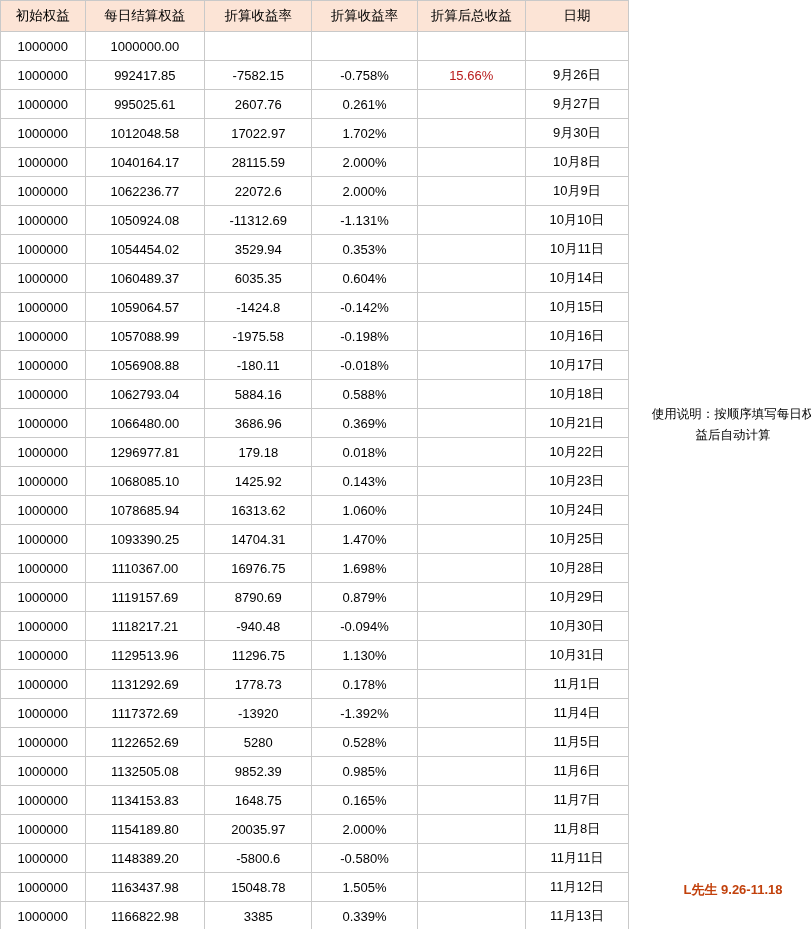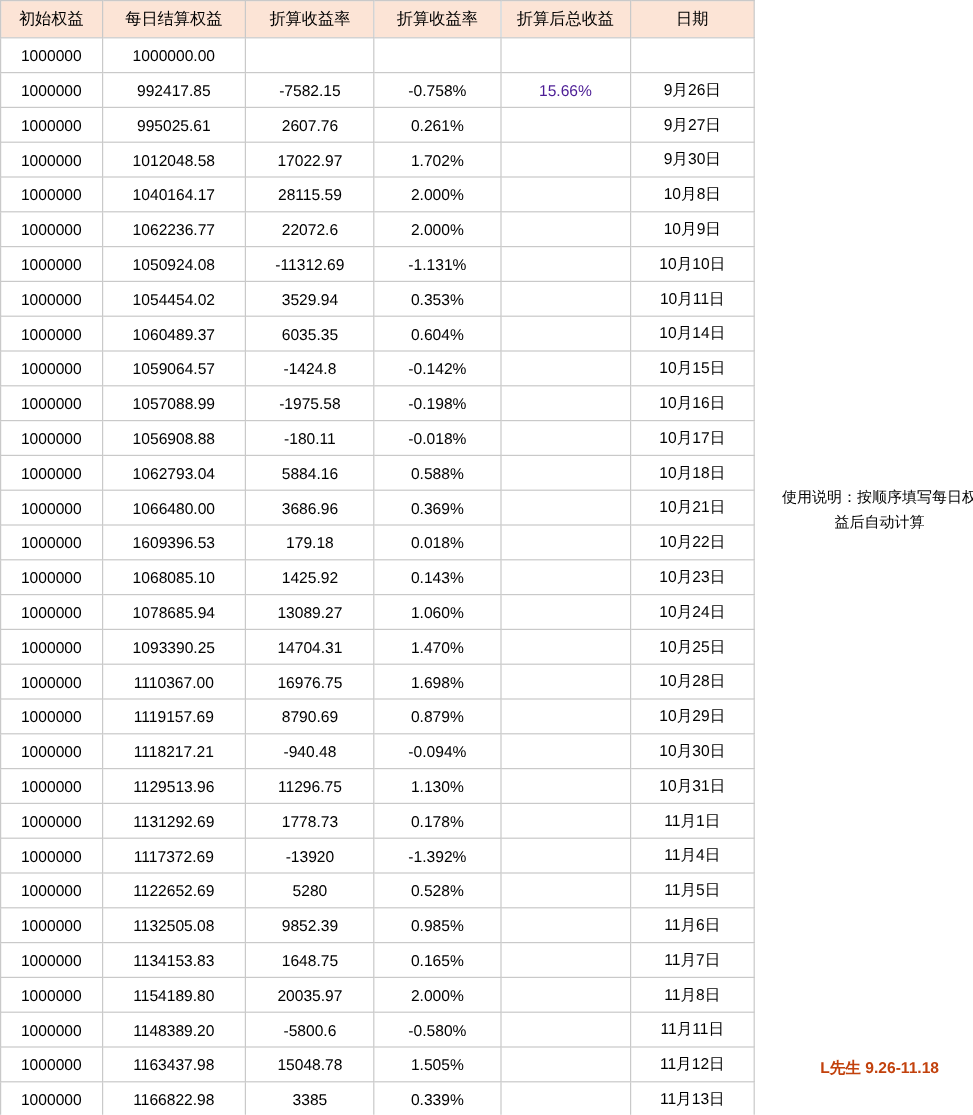--- a/index.html
+++ b/index.html
@@ -42,21 +42,21 @@
     white-space: nowrap;
     overflow: hidden;
   }
   table.grid thead th {
     background: #fce4d6;
     color: #000000;
     height: 30px;
     font-size: 13.5px;
   }
   td.pct-total {
-    color: #4c1d95;
+    color: #b91c1c;
     font-weight: bold;
     font-size: 16px;
   }
   .side {
     position: absolute;
     left: 636px;
     width: 170px;
     text-align: center;
     font-size: 12.5px;
     line-height: 21px;
@@ -206,38 +206,38 @@
         <tr>
           <td>1000000</td>
           <td>1066480.00</td>
           <td>3686.96</td>
           <td>0.369%</td>
           <td></td>
           <td>10月21日</td>
         </tr>
         <tr>
           <td>1000000</td>
-          <td>1609396.53</td>
+          <td>1296977.81</td>
           <td>179.18</td>
           <td>0.018%</td>
           <td></td>
           <td>10月22日</td>
         </tr>
         <tr>
           <td>1000000</td>
           <td>1068085.10</td>
           <td>1425.92</td>
           <td>0.143%</td>
           <td></td>
           <td>10月23日</td>
         </tr>
         <tr>
           <td>1000000</td>
           <td>1078685.94</td>
-          <td>13089.27</td>
+          <td>16313.62</td>
           <td>1.060%</td>
           <td></td>
           <td>10月24日</td>
         </tr>
         <tr>
           <td>1000000</td>
           <td>1093390.25</td>
           <td>14704.31</td>
           <td>1.470%</td>
           <td></td>

